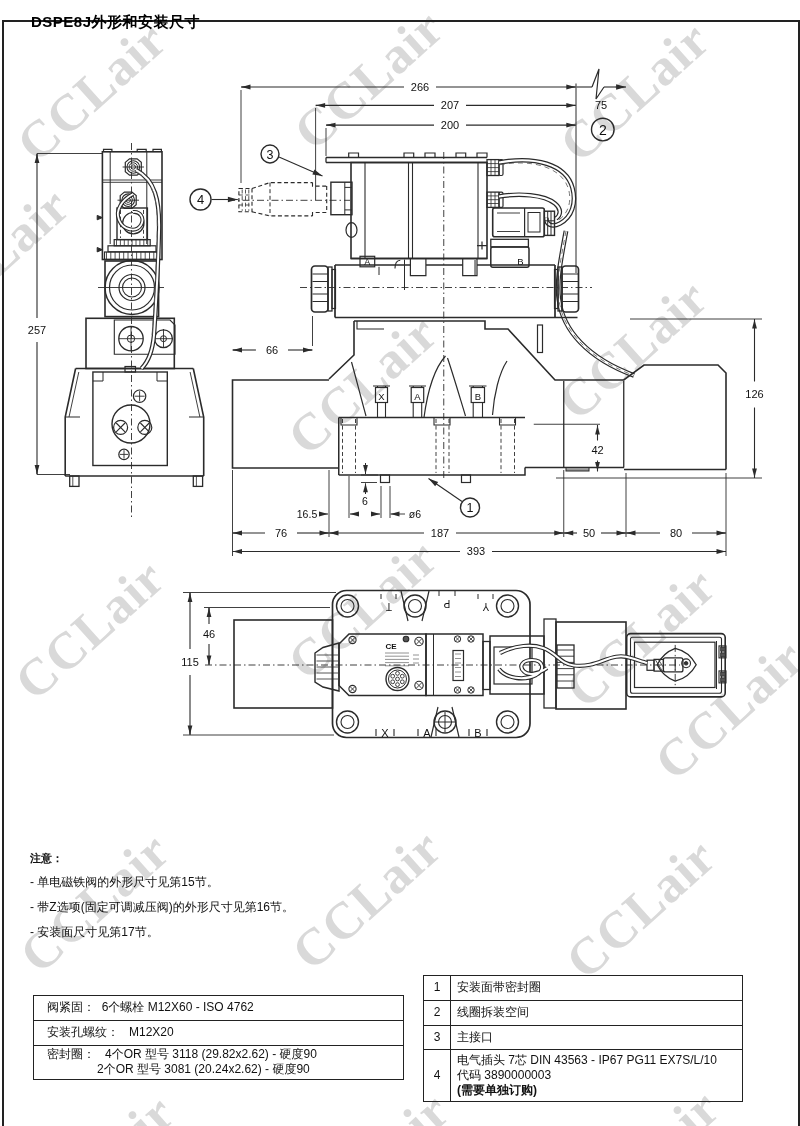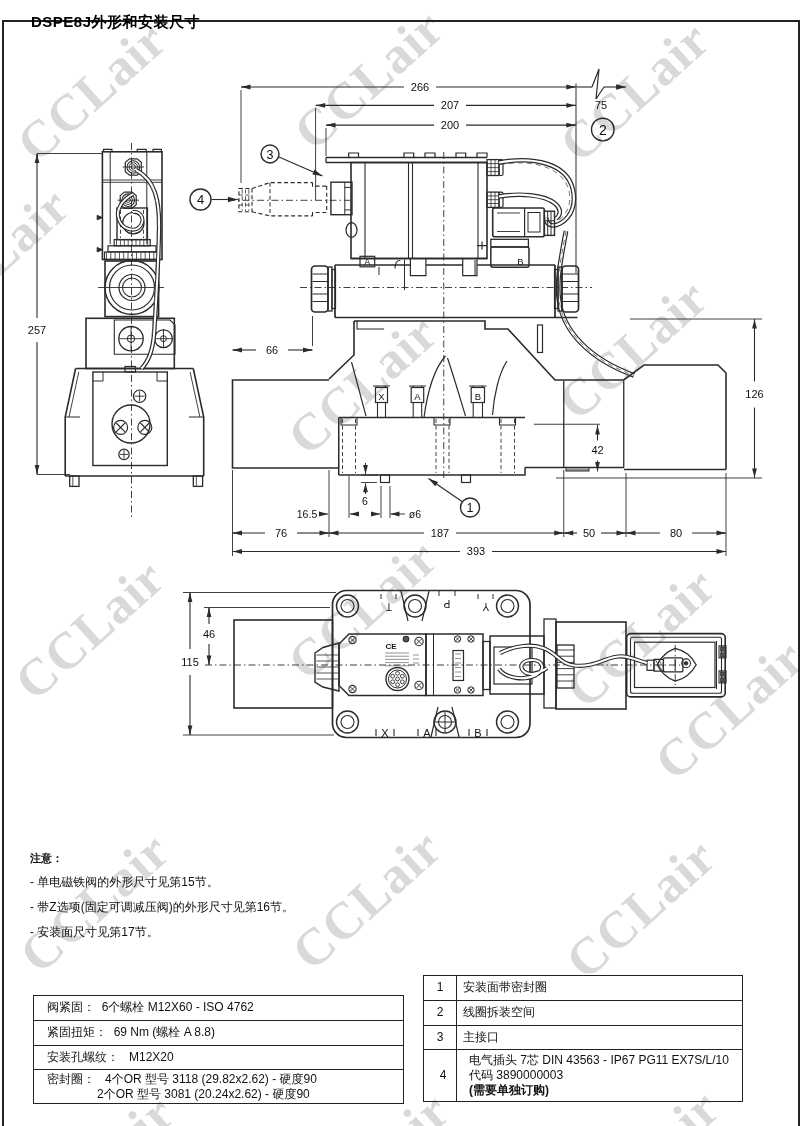--- a/index.html
+++ b/index.html
@@ -16,21 +16,21 @@
 #notes .h{font-weight:bold;font-size:11px;}
 #notes .b{margin-top:8px;}
 table{border-collapse:collapse;position:absolute;z-index:3;font-size:12px;color:#111;line-height:15px;}
 td{border:1.5px solid #222;padding:1px 6px;vertical-align:middle;}
 #tleft{left:33px;top:995px;width:371px;padding-left:20px;}
 #tleft td{height:21.8px;padding-left:13px;}
 #tleft tr:last-child td{height:31px;}
 #tright{left:423px;top:975px;width:320px;}
 #tright td{height:21.8px;}
 #tright td.n{width:14px;text-align:center;}
-#tright tr:last-child td{height:49px;padding-left:12px;}
+#tright tr:last-child td{height:49px;}
 </style></head><body>
 
 <div>
 <div class="wm" style="left:2px;top:62px;">CCLair</div>
 <div class="wm" style="left:279px;top:50px;">CCLair</div>
 <div class="wm" style="left:545px;top:62px;">CCLair</div>
 <div class="wm" style="left:-95px;top:228px;">CCLair</div>
 <div class="wm" style="left:273px;top:355px;">CCLair</div>
 <div class="wm" style="left:543px;top:320px;">CCLair</div>
 <div class="wm" style="left:0px;top:600px;">CCLair</div>
@@ -630,23 +630,20 @@
 <div class="b">- 带Z选项(固定可调减压阀)的外形尺寸见第16节。</div>
 <div class="b">- 安装面尺寸见第17节。</div>
 </div>
 
 <table id="tleft">
 <tbody>
       <tr>
         <td>阀紧固：&nbsp; 6个螺栓 M12X60 - ISO 4762</td>
       </tr>
 <tr>
-        <td>紧固扭矩：&nbsp; 69 Nm (螺栓 A 8.8)</td>
-      </tr>
-<tr>
         <td>安装孔螺纹：&nbsp;&nbsp; M12X20</td>
       </tr>
 <tr>
         <td>密封圈：&nbsp;&nbsp; 4个OR 型号 3118 (29.82x2.62) - 硬度90<br>
 <span style="padding-left:50px">2个OR 型号 3081 (20.24x2.62) - 硬度90</span></td>
       </tr>
 </tbody>
   </table>
 
 <table id="tright">

